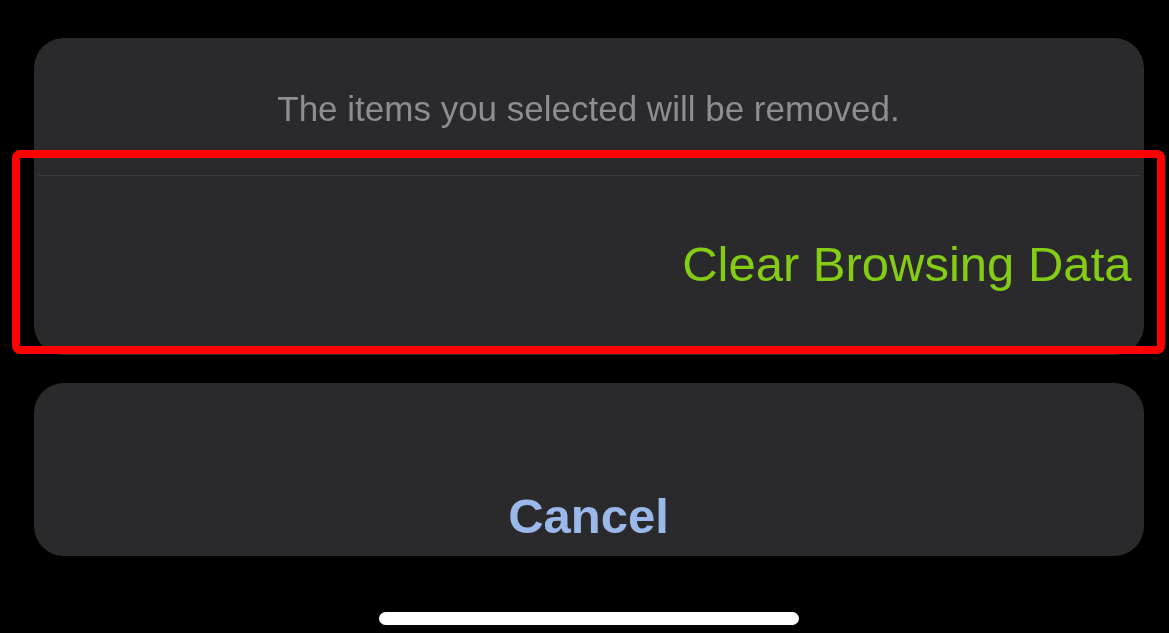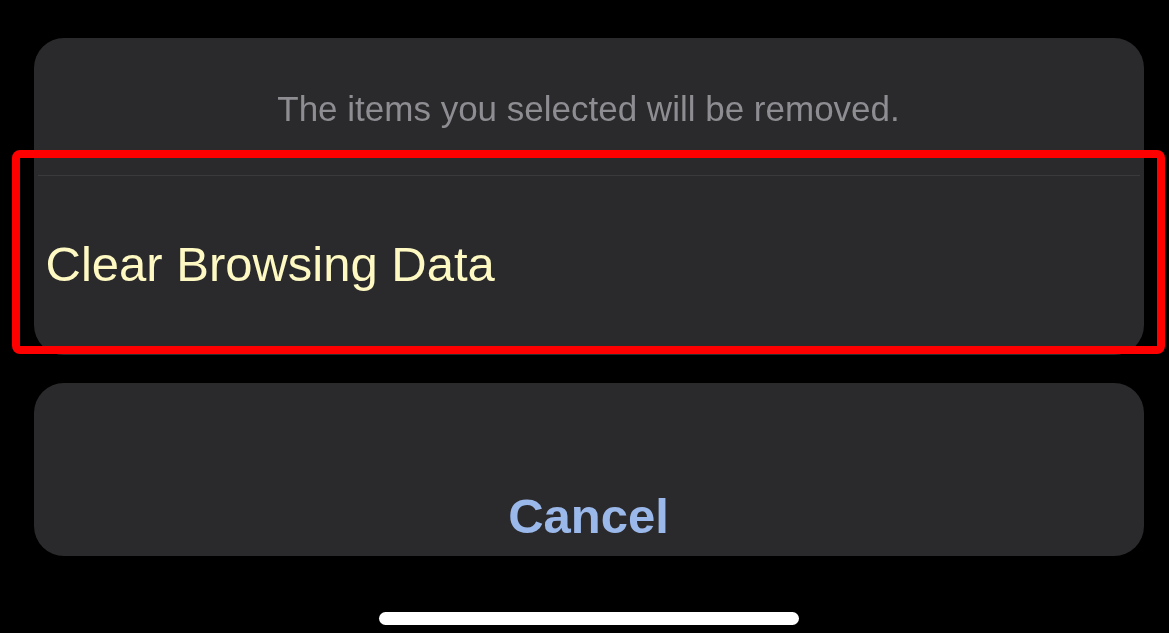--- a/index.html
+++ b/index.html
@@ -35,22 +35,22 @@
       color: #8d8d92;
       font-size: 35px;
       font-weight: 400;
       border-bottom: 1px solid #3a3a3c;
     }
 
     .destructive-row {
       height: 175px;
       display: flex;
       align-items: center;
-      justify-content: flex-start;
-      color: #fef9c3;
+      justify-content: flex-end;
+      color: #84cc16;
       font-size: 49px;
       font-weight: 400;
       cursor: pointer;
     }
 
     .cancel-group {
       width: 1110px;
       margin-top: 28px;
       background: #2a2a2c;
       border-radius: 30px;

